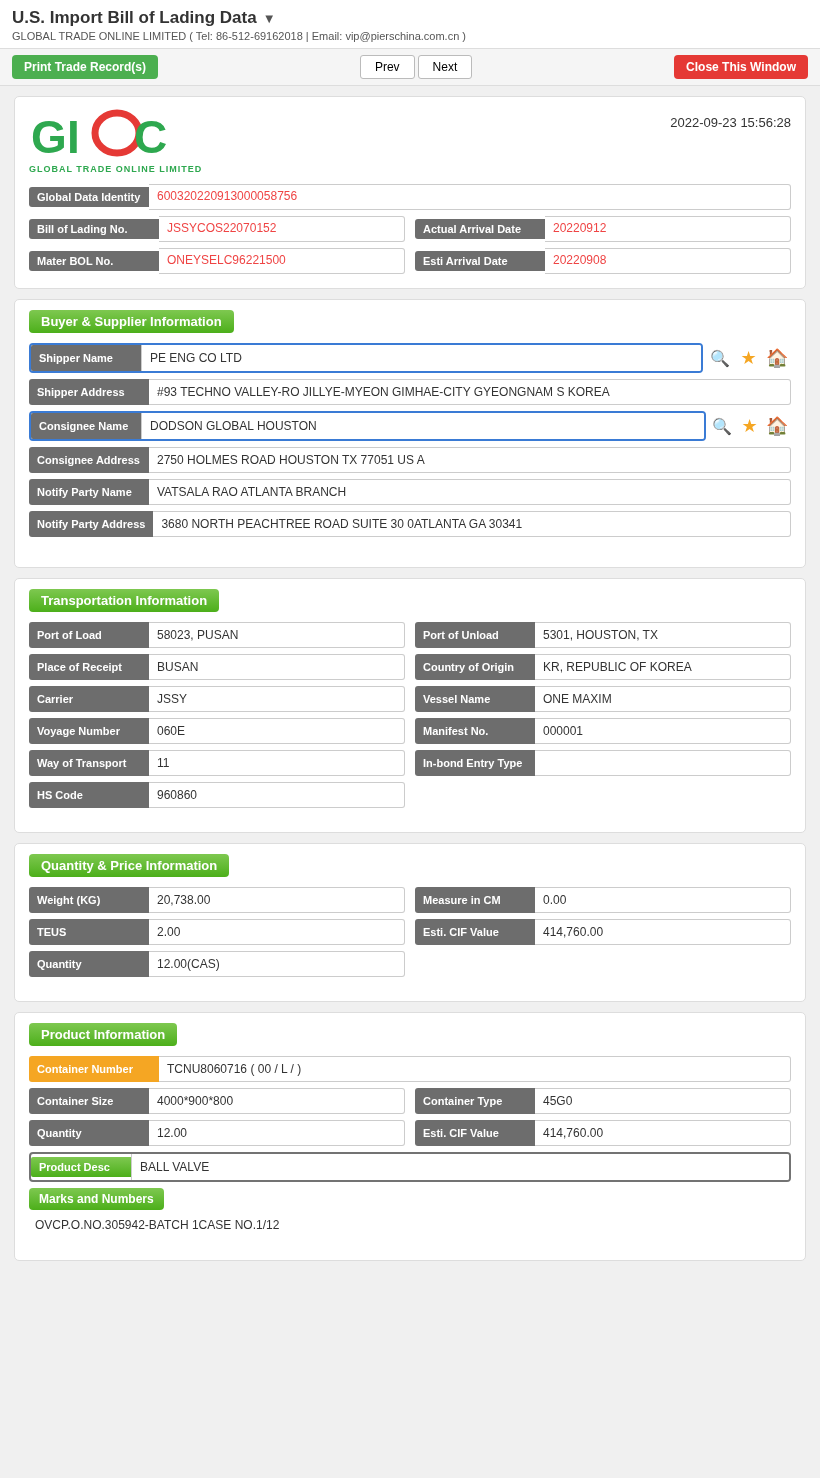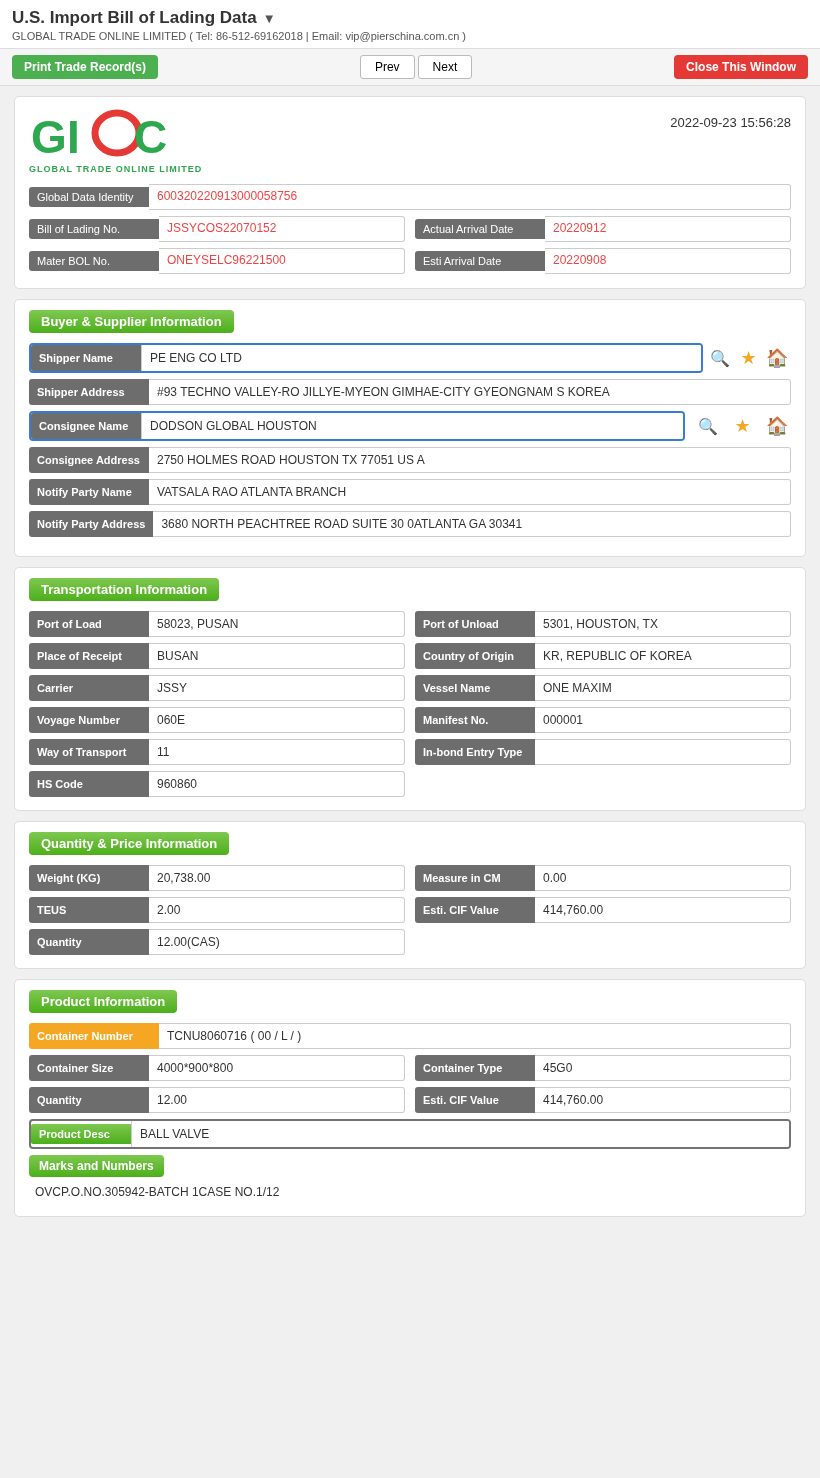--- a/index.html
+++ b/index.html
@@ -106,42 +106,42 @@
     .info-row {
       display: flex;
       align-items: center;
       gap: 0;
     }
     .info-row.full { grid-column: 1 / -1; }
     .field-label {
       background: #6d6d6d;
       color: #fff;
       font-size: 11px;
-      font-weight: normal;
+      font-weight: bold;
       padding: 4px 8px;
       border-radius: 3px 0 0 3px;
       white-space: nowrap;
       min-width: 120px;
     }
     .field-value {
       border: 1px solid #ccc;
       border-left: none;
       padding: 4px 8px;
       font-size: 12px;
       color: #ef4444;
       flex: 1;
       background: #fff;
       border-radius: 0 3px 3px 0;
       min-height: 26px;
     }
     .section-card {
       background: #fff;
       border: 1px solid #ddd;
       border-radius: 5px;
-      padding: 10px 14px 13px 14px;
+      padding: 10px 14px 24px 14px;
       margin-bottom: 10px;
     }
     .section-title-bar {
       display: inline-block;
       background: linear-gradient(to bottom, #7ec850, #4caf1a);
       color: #fff;
       font-size: 13px;
       font-weight: bold;
       padding: 4px 12px;
       border-radius: 4px;
@@ -204,21 +204,21 @@
       cursor: pointer;
       font-size: 18px;
       padding: 0 2px;
     }
     .icon-search { color: #555; font-size: 16px; }
     .icon-star { color: #f5a623; font-size: 18px; }
     .icon-home { color: #555; font-size: 18px; }
     .consignee-row {
       display: flex;
       align-items: center;
-      gap: 12px;
+      gap: 5px;
       margin-bottom: 6px;
     }
     .consignee-field {
       display: flex;
       align-items: stretch;
       flex: 1;
       border: 2px solid #3a7bd5;
       border-radius: 4px;
     }
     .consignee-field .fl {

